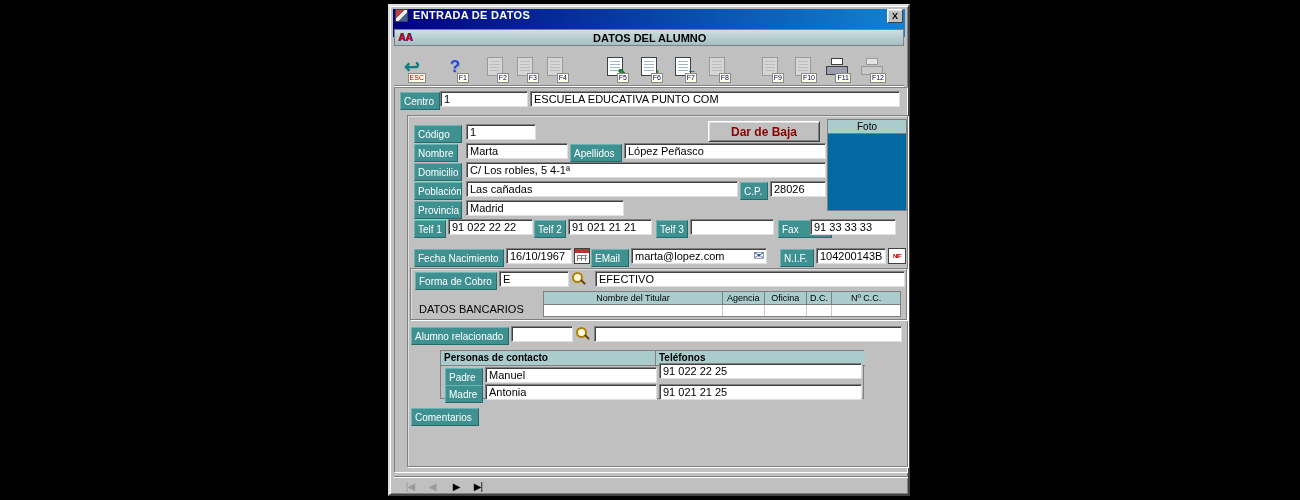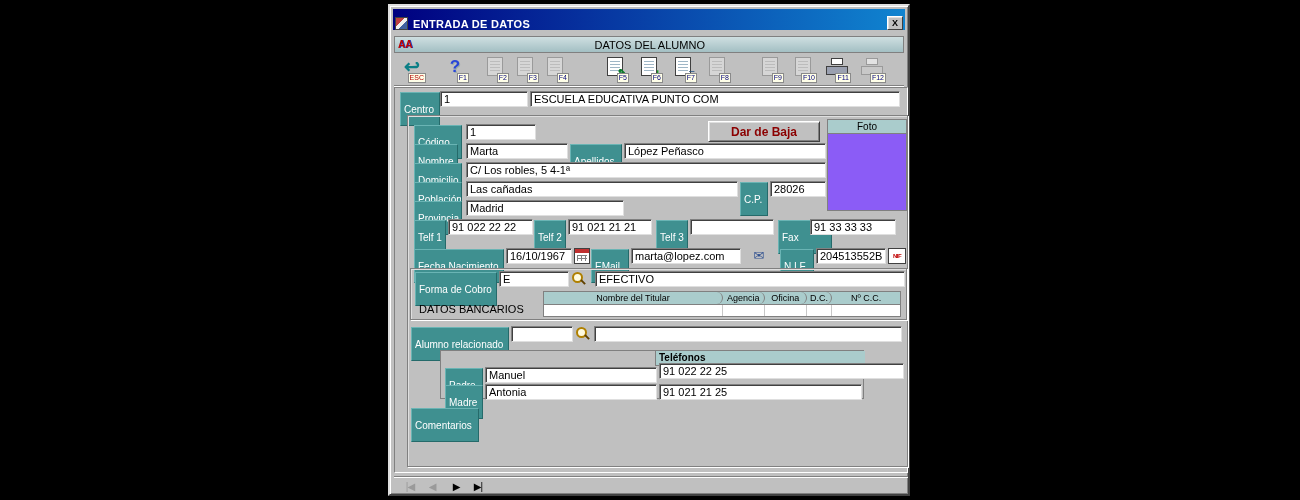--- a/index.html
+++ b/index.html
@@ -4,38 +4,38 @@
 <style>
   * { margin:0; padding:0; box-sizing:border-box; }
   html,body { width:1300px; height:500px; background:#000; overflow:hidden;
               font-family:"Liberation Sans", sans-serif; }
   body { position:relative; }
 
   #window { position:absolute; left:388px; top:4px; width:522px; height:492px;
             background:#c0c0c0; border:2px solid; border-color:#dfdfdf #404040 #404040 #dfdfdf;
             box-shadow: inset 1px 1px 0 #fff, inset -1px -1px 0 #808080; }
 
-  .titlebar { position:absolute; left:3px; top:3px; right:3px; height:21px;
+  .titlebar { position:absolute; left:3px; top:3px; right:3px; height:28px;
               background:linear-gradient(to right,#000080,#1084d0);
-              display:flex; align-items:flex-end; padding:0 2px; }
+              display:flex; align-items:flex-start; padding:0 2px; }
   .app-ico { width:13px; height:13px; border:1px solid #404040; flex:0 0 auto;
              background:linear-gradient(135deg,#c04040 0 38%,#f0f0f0 38% 62%,#4060a0 62% 100%); }
   .title-text { color:#fff; font-weight:bold; font-size:11px; margin-left:5px; flex:1;
                 letter-spacing:.3px; white-space:nowrap; }
   .close-btn { width:16px; height:14px; background:#c0c0c0; border:1px solid;
                border-color:#fff #404040 #404040 #fff; box-shadow:inset 1px 1px 0 #dfdfdf;
                font-size:9px; font-weight:bold; color:#000;
                display:flex; align-items:center; justify-content:center; cursor:default; }
 
   .headerbar { position:absolute; left:4px; top:23px; right:4px; height:17px;
                background:linear-gradient(to bottom,#cfdfe1,#a3bfc3);
-               border:1px solid #808080; display:flex; align-items:center;margin-top:7px; }
+               border:1px solid #808080; display:flex; align-items:center; }
   .aa-ico { font-size:10px; font-weight:bold; color:#c00000; margin-left:3px;
             text-shadow:1px 0 #2040c0; flex:0 0 auto; }
-  .header-title { flex:1; text-align:center; font-size:11px; font-weight:normal; color:#000; }
+  .header-title { flex:1; text-align:center; font-size:11px; font-weight:bold; color:#000; }
 
   .toolbar { position:absolute; left:4px; top:41px; right:4px; height:39px;
              border-bottom:1px solid #808080; box-shadow:0 1px 0 #fff; }
   .tbtn { position:absolute; top:3px; width:30px; height:33px;
           display:flex; align-items:center; justify-content:center; }
   .fkey { position:absolute; right:1px; bottom:0; font-size:7px; line-height:8px;
           color:#00007a; background:#ffffe8; border:1px solid #8a8a8a; padding:0 1px; }
   .fkey.esc { color:#b00000; }
   .glyph-arrow { font-size:19px; font-weight:bold; color:#0b7f86; line-height:19px; }
   .glyph-help  { font-size:17px; font-weight:bold; color:#2846d8; text-shadow:1px 1px 0 #9aa; }
@@ -48,47 +48,47 @@
   .printer { width:22px; height:17px; position:relative; }
   .printer .paper { position:absolute; left:5px; top:0; width:12px; height:7px; background:#fff; border:1px solid #404040; }
   .printer .pbody { position:absolute; left:0; bottom:0; width:22px; height:9px; background:#9aa0b0; border:1px solid #404040; }
   .printer.disabled .paper { background:#e2e2e2; border-color:#9a9a9a; }
   .printer.disabled .pbody { background:#c8c8c8; border-color:#9a9a9a; }
 
   .content { position:absolute; left:4px; top:81px; width:514px; height:386px;
              border:1px solid; border-color:#808080 #fff #fff #808080; }
 
   .tlabel { position:absolute; background:#3f9090; color:#fff; font-size:10px; height:15px;
-            padding:16px 3px; border:1px solid; border-color:#6ab4b4 #256a6a #256a6a #6ab4b4;
+            padding:8px 3px; border:1px solid; border-color:#6ab4b4 #256a6a #256a6a #6ab4b4;
             display:flex; align-items:center; white-space:nowrap; overflow:hidden; }
   .field { position:absolute; background:#fff; border:1px solid;
            border-color:#808080 #dfdfdf #dfdfdf #808080; box-shadow:inset 1px 1px 0 #404040;
            font-size:11px; color:#000; height:16px; padding:1px 3px 0;
            overflow:hidden; white-space:nowrap; }
 
   .student { position:absolute; left:12px; top:27px; width:501px; height:352px;
              border:1px solid #808080; box-shadow:1px 1px 0 #fff, inset 1px 1px 0 #dfdfdf; }
 
   .btn3d { background:#c0c0c0; border:1px solid; border-color:#fff #404040 #404040 #fff;
            box-shadow:inset 1px 1px 0 #dfdfdf, inset -1px -1px 0 #808080;
            display:flex; align-items:center; justify-content:center; }
   .baja { position:absolute; left:300px; top:5px; width:112px; height:21px;
           font-size:12px; font-weight:bold; color:#8b0000; }
 
   .foto { position:absolute; left:419px; top:3px; width:80px; height:92px;
-          border:1px solid #808080; background:#8b5cf6; }
+          border:1px solid #808080; background:#0369a1; }
   .foto .hd { height:14px; background:#aacccc; border-bottom:1px solid #808080;
               font-size:10px; text-align:center; padding-top:1px; }
 
   .grp { position:absolute; border:1px solid #808080; box-shadow:1px 1px 0 #fff, inset 1px 1px 0 #dfdfdf; }
   .grp-title { position:absolute; font-size:11px; font-weight:normal; color:#000; }
 
   .banktbl { position:absolute; left:132px; top:22px; width:358px; font-size:9px; }
   .hrow { display:flex; background:#aacccc; border:1px solid #808080; border-bottom:none; height:13px; }
-  .hcell { border-right:1px solid #808080; text-align:center; padding-top:1px; overflow:hidden; white-space:nowrap;border-radius:6px; }
+  .hcell { border-right:1px solid #808080; text-align:center; padding-top:1px; overflow:hidden; white-space:nowrap; }
   .drow { display:flex; background:#fff; border:1px solid #808080; height:13px; }
   .dcell { border-right:1px solid #c8c8c8; }
 
   .ctable { position:absolute; left:32px; top:234px; width:424px; height:49px; border:1px solid #808080; background:#c0c0c0; }
   .chead { position:absolute; top:0; height:15px; background:#aacccc; font-size:10px; font-weight:bold;
            padding:1px 0 0 3px; border-bottom:1px solid #808080; overflow:hidden; }
 
   .mag { position:absolute; width:15px; height:15px; }
   .mag::before { content:""; position:absolute; left:1px; top:1px; width:7px; height:7px;
                  border:2px solid #b08000; border-radius:50%; background:#fffbe0; }
@@ -255,24 +255,24 @@
       <div class="field" style="left:160px; top:103px; width:84px">91 021 21 21</div>
       <div class="tlabel" style="left:248px; top:104px; width:32px">Telf 3</div>
       <div class="field" style="left:282px; top:103px; width:84px"></div>
       <div class="tlabel" style="left:370px; top:104px; width:54px">Fax</div>
       <div class="field" style="left:402px; top:103px; width:86px">91 33 33 33</div>
 
       <div class="tlabel" style="left:6px; top:133px; width:90px">Fecha Nacimiento</div>
       <div class="field" style="left:98px; top:132px; width:66px">16/10/1967</div>
       <span class="cal" style="left:166px; top:132px"></span>
       <div class="tlabel" style="left:183px; top:133px; width:38px">EMail</div>
-      <div class="field" style="left:223px; top:132px; width:110px">marta@lopez.com</div>
+      <div class="field" style="left:223px; top:132px; width:136px">marta@lopez.com</div>
       <span class="mailico" style="left:343px; top:132px">✉</span>
       <div class="tlabel" style="left:372px; top:133px; width:34px">N.I.F.</div>
-      <div class="field" style="left:408px; top:132px; width:70px">204513552B</div>
+      <div class="field" style="left:408px; top:132px; width:70px">104200143B</div>
       <span class="nifico" style="left:480px; top:132px">NIF</span>
 
       <div class="grp" style="left:2px; top:152px; width:497px; height:52px">
         <div class="tlabel" style="left:4px; top:3px; width:82px">Forma de Cobro</div>
         <div class="field" style="left:88px; top:2px; width:70px">E</div>
         <span class="mag" style="left:160px; top:2px"></span>
         <div class="field" style="left:184px; top:2px; width:310px">EFECTIVO</div>
         <div class="grp-title" style="left:8px; top:34px">DATOS BANCARIOS</div>
         <div class="banktbl">
           <div class="hrow">
@@ -291,24 +291,25 @@
           </div>
         </div>
       </div>
 
       <div class="tlabel" style="left:3px; top:211px; width:98px">Alumno relacionado</div>
       <div class="field" style="left:103px; top:210px; width:62px"></div>
       <span class="mag" style="left:167px; top:210px"></span>
       <div class="field" style="left:186px; top:210px; width:308px"></div>
 
       <div class="ctable">
+        <div class="chead" style="left:0; width:214px">Personas de contacto</div>
         <div class="chead" style="left:214px; width:210px; border-left:1px solid #808080">Teléfonos</div>
         <div class="tlabel" style="left:4px; top:17px; width:38px">Padre</div>
         <div class="field" style="left:44px; top:16px; width:172px">Manuel</div>
-        <div class="field" style="left:218px; top:12px; width:245px">91 022 22 25</div>
+        <div class="field" style="left:218px; top:12px; width:203px">91 022 22 25</div>
         <div class="tlabel" style="left:4px; top:34px; width:38px">Madre</div>
         <div class="field" style="left:44px; top:33px; width:172px">Antonia</div>
         <div class="field" style="left:218px; top:33px; width:203px">91 021 21 25</div>
       </div>
 
       <div class="tlabel" style="left:3px; top:292px; width:68px">Comentarios</div>
 
     </div>
   </div>
 

